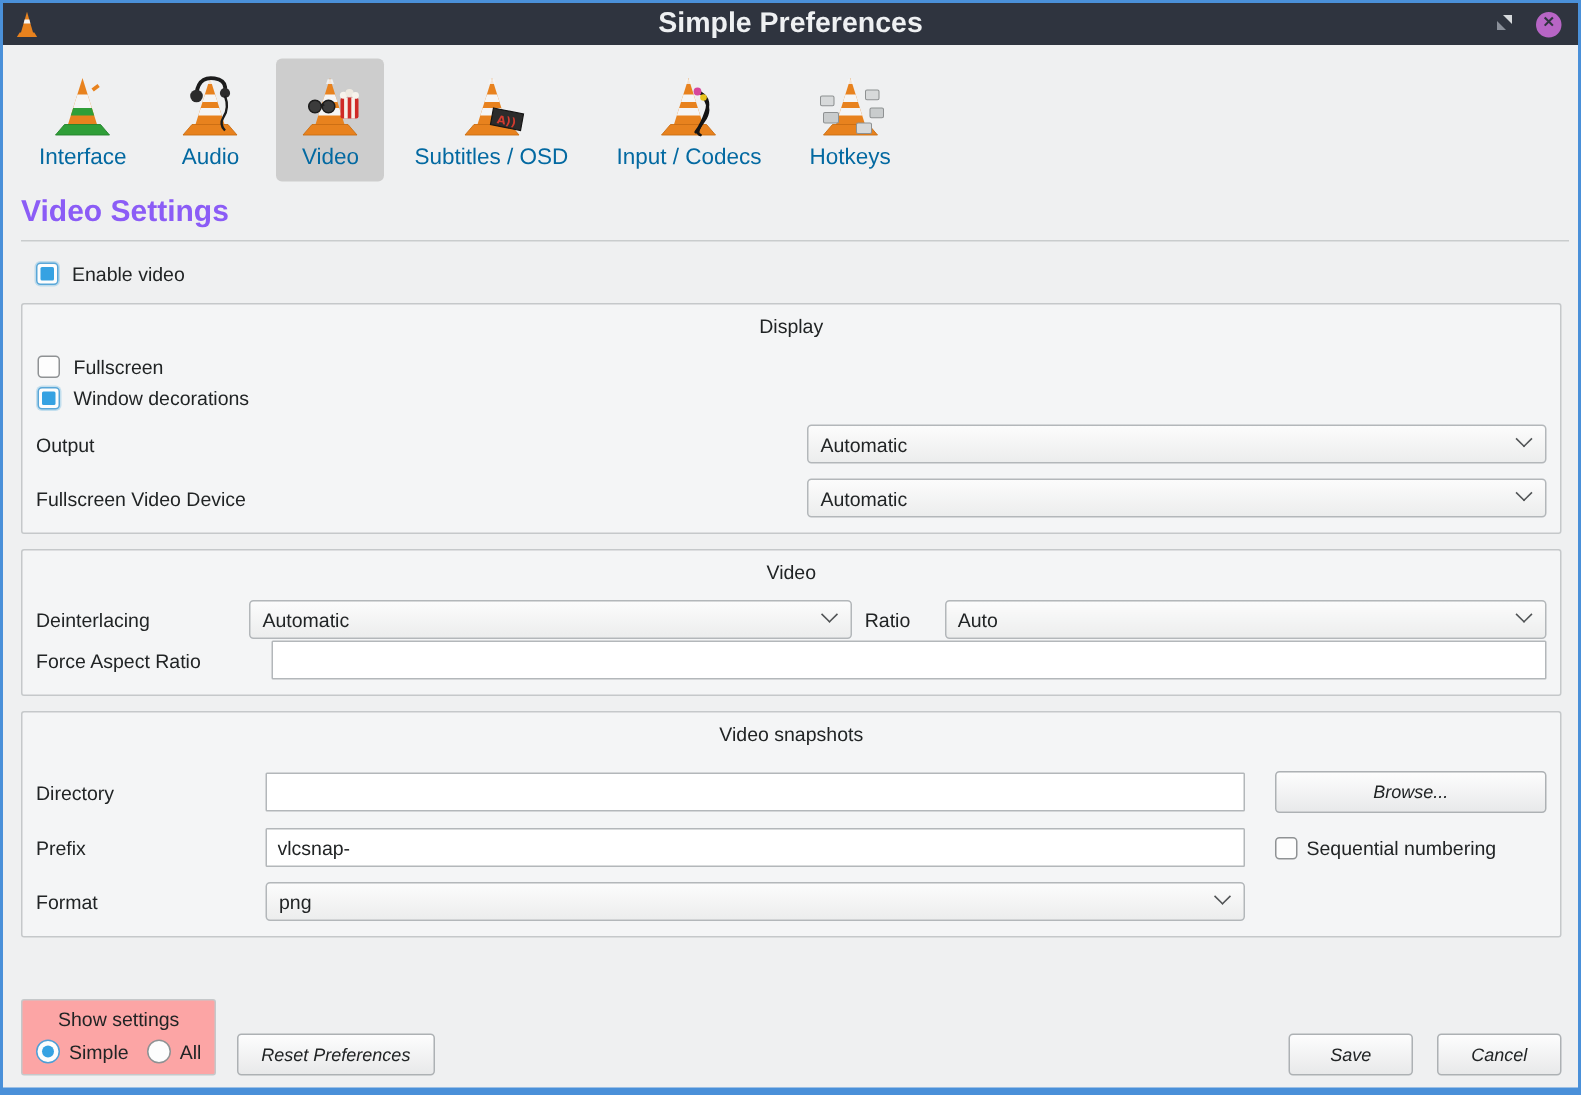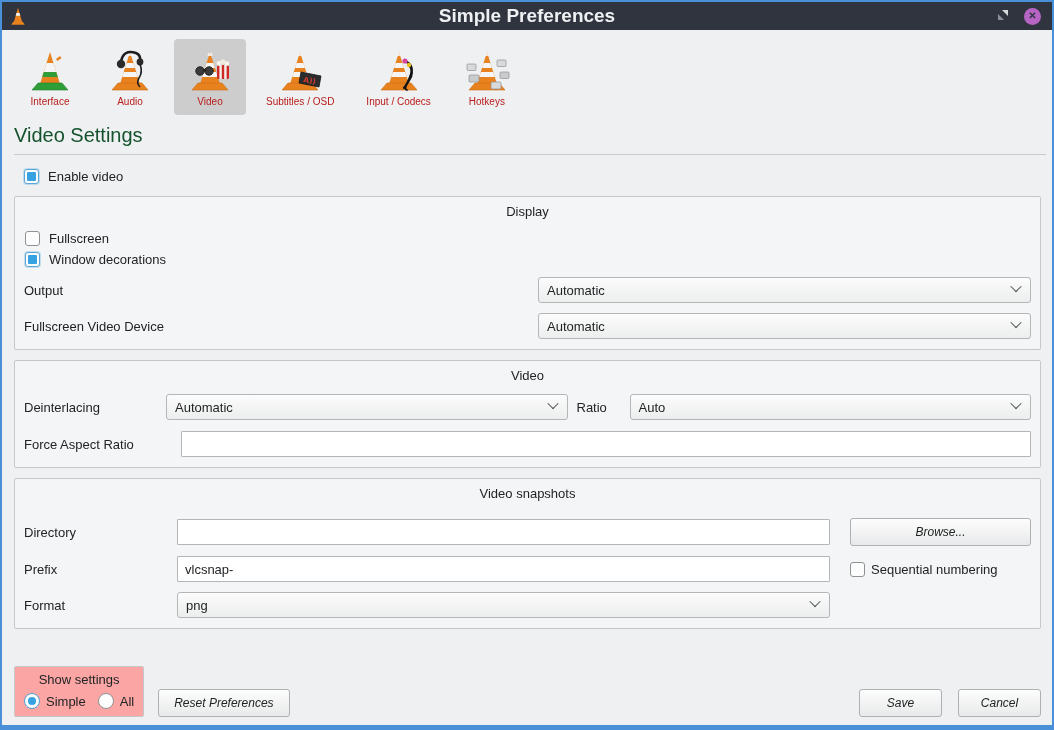--- a/index.html
+++ b/index.html
@@ -18,24 +18,24 @@
   .titlebar-title{ position:absolute; left:0; right:0; text-align:center; color:#eef0f2; font-weight:bold; font-size:19px; }
   .tb-app-icon{ margin-left:7px; display:flex; }
   .tb-controls{ margin-left:auto; display:flex; align-items:center; gap:15px; padding-right:11px; z-index:2; }
   .min-glyph{ width:10px; height:2px; background:#d6d9dc; margin-top:6px; }
   .close-circle{ width:17px; height:17px; border-radius:50%; background:#b765c5; color:#2f343f;
     display:flex; align-items:center; justify-content:center; font-size:10px; font-weight:bold; line-height:1; }
   
   .toolbar{ display:flex; align-items:flex-start; gap:8px; padding:9px 10px 0 12px; }
   .tool-item{ display:flex; flex-direction:column; align-items:center; gap:3px; padding:6px 12px 8px; border-radius:4px; cursor:default; }
   .tool-item.selected{ background:#cdcdcd; }
-  .tool-label{ font-size:10px; color:#b91c1c; white-space:nowrap; }
+  .tool-label{ font-size:15px; color:#0369a1; white-space:nowrap; }
   .tool-icon{ width:48px; height:48px; display:block; }
   
-  .heading{ font-size:20px; font-weight:400; color:#14532d; margin:9px 0 7px 12px; }
+  .heading{ font-size:20px; font-weight:700; color:#8b5cf6; margin:9px 0 7px 12px; }
   .rule{ border:none; border-top:1px solid #c9cccd; margin:0 6px 0 12px; }
   
   .cb{ width:15px; height:15px; border:1px solid #8f9294; border-radius:3px; background:#fdfdfd; position:relative; flex:0 0 auto; }
   .cb.checked{ border-color:#5aa7d8; box-shadow:0 0 0 1px rgba(70,165,220,.28); }
   .cb.checked::after{ content:""; position:absolute; inset:2px; background:#36a2e2; border-radius:1px; }
   .radio{ width:16px; height:16px; border:1px solid #8f9294; border-radius:50%; background:#fdfdfd; position:relative; flex:0 0 auto; }
   .radio.selected{ border-color:#4f9fd6; }
   .radio.selected::after{ content:""; position:absolute; inset:3px; border-radius:50%; background:#36a2e2; }
   .check-row{ display:flex; align-items:center; gap:9px; }
   
@@ -49,21 +49,21 @@
     transform:rotate(45deg) translate(-1px,-1px); margin-top:-4px; }
   .text-input{ height:26px; border:1px solid #b3b7ba; border-radius:1px; background:#ffffff;
     padding:0 7px; font-family:"Liberation Sans",sans-serif; font-size:13px; color:#212425; width:100%; }
   .btn{ height:28px; border:1px solid #adb1b4; border-radius:3px;
     background:linear-gradient(#fdfdfd,#e8e9ea); padding:0 15px;
     font-family:"Liberation Sans",sans-serif; font-size:12px; color:#212425;font-style:italic; }
   
   .disp-check{ margin:5px 0 6px 1px; }
   .disp-field{ display:grid; grid-template-columns:1fr 493px; align-items:center; margin:10px 0 0; }
   .vid-row1{ display:grid; grid-template-columns:133px 1fr 44px 1fr; column-gap:9px; align-items:center; margin:4px 0 0; }
-  .vid-row2{ display:grid; grid-template-columns:133px 1fr; column-gap:24px; align-items:center; margin:11px 0 0; }
+  .vid-row2{ display:grid; grid-template-columns:133px 1fr; column-gap:24px; align-items:center; margin:1px 0 0; }
   .snap-row{ display:grid; grid-template-columns:133px 1fr 181px; column-gap:20px; align-items:center; margin:10px 0 0; }
   .snap-row:first-of-type{ margin-top:3px; }
   .seq-wrap{ display:flex; align-items:flex-end; gap:6px; white-space:nowrap; }
   
   .footer{ margin:auto 11px 8px 12px; display:flex; align-items:flex-end; }
   .show-settings{ border:1px solid #c5c8ca; border-radius:2px; background:#fca5a5; padding:2px 9px 7px; }
   .show-settings .group-title{ padding:3px 2px 6px; }
   .radio-row{ display:flex; align-items:center; gap:12px; }
   .radio-opt{ display:flex; align-items:center; gap:6px; }
   .reset-btn{ margin-left:14px; }

